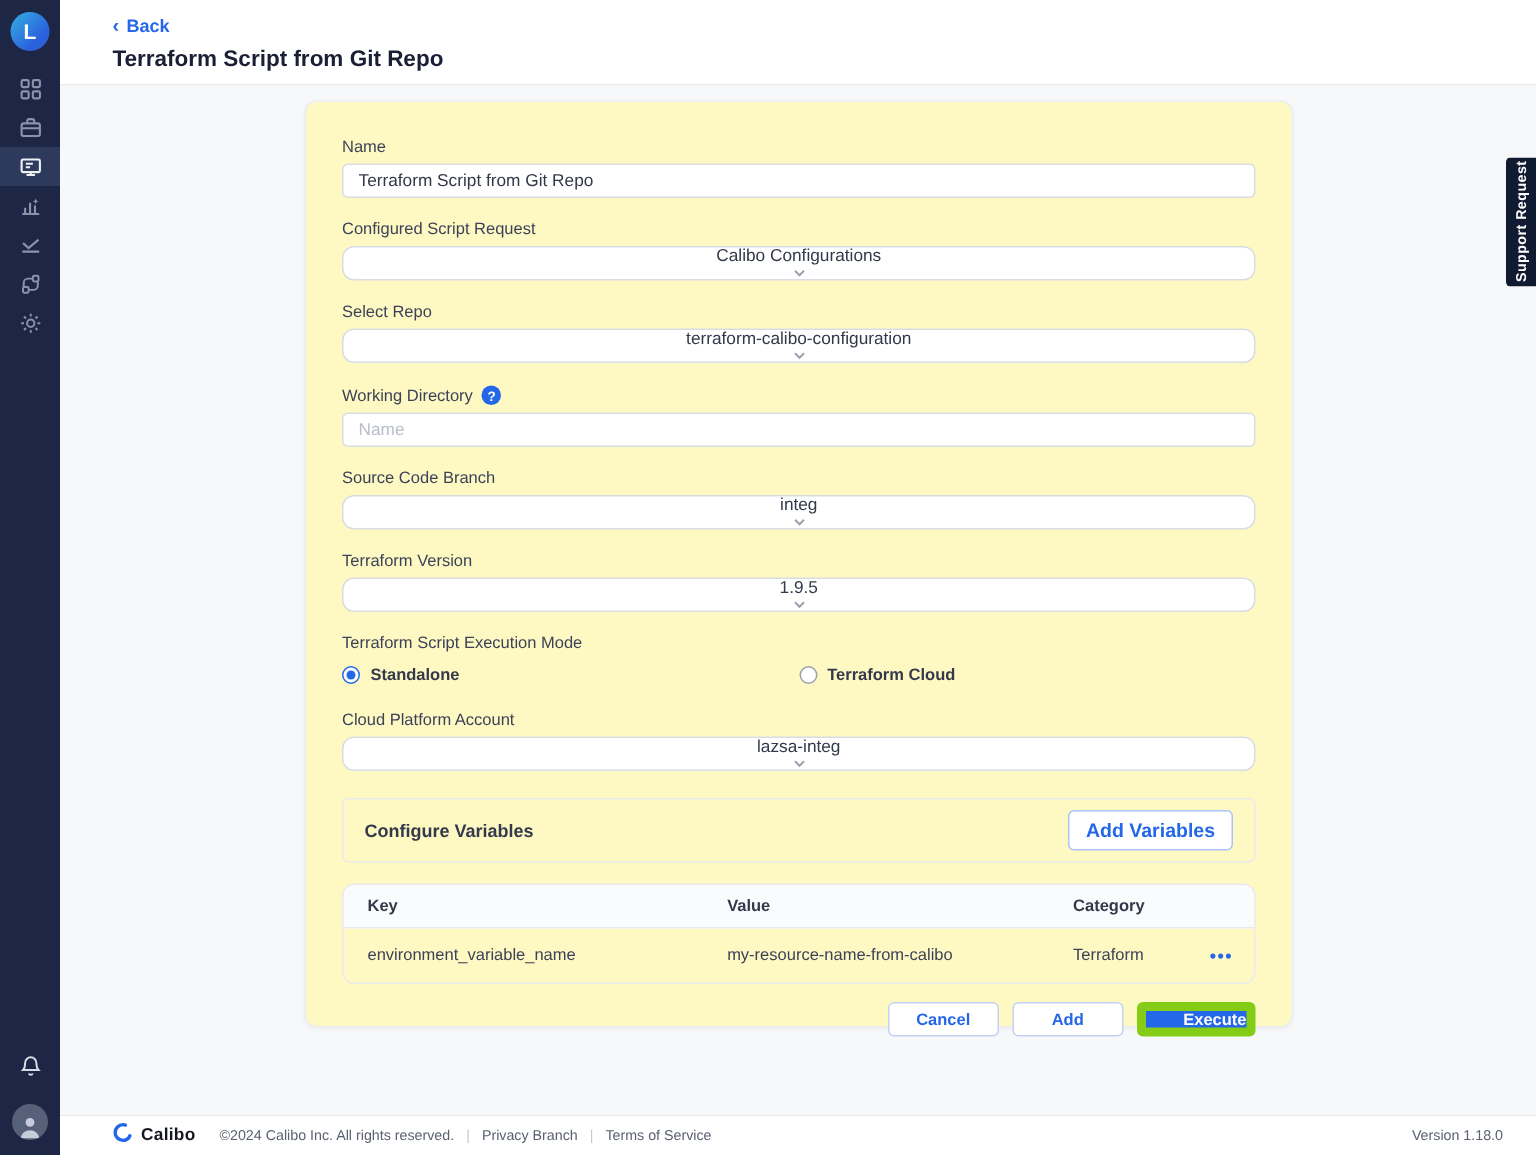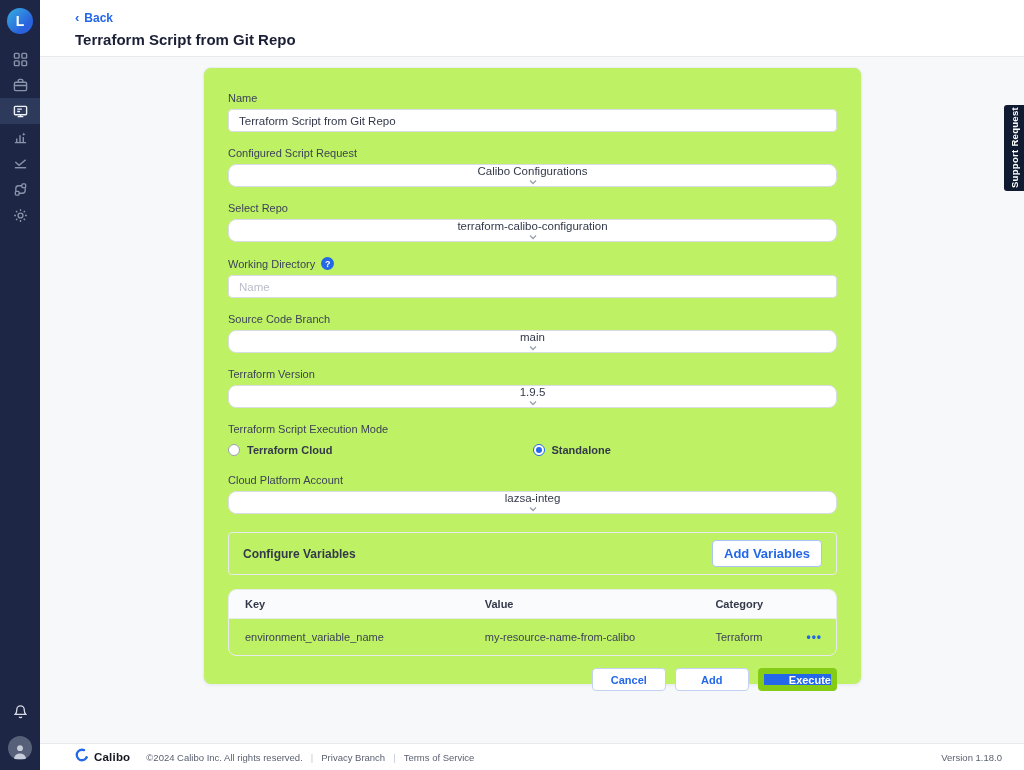--- a/index.html
+++ b/index.html
@@ -20,21 +20,21 @@
   .back-link { display:inline-flex; align-items:center; gap:5px; color:#2467e8; font-size:12px; font-weight:bold; cursor:pointer; }
   .back-chev { font-size:13px; line-height:1; }
   .page-title { font-size:15px; font-weight:bold; color:#1a1f36; margin-top:5px; }
 
   
   .support-tab { position:fixed; right:0; top:105px; width:20px; height:86px; background:#101a31; color:#fff; display:flex; align-items:center; justify-content:center; border-radius:3px 0 0 3px; z-index:30; cursor:pointer; }
   .support-tab span { writing-mode:vertical-rl; transform:rotate(180deg); font-size:9.5px; font-weight:bold; letter-spacing:.3px; }
 
   
   .main { margin-left:40px; height:678px; position:relative; }
-  .card { position:absolute; left:163px; top:10px; width:659px; height:618px; background:#bef264; border:1px solid #ebedf1; border-radius:8px; box-shadow:0 1px 3px rgba(20,30,60,.05); padding:24px; }
+  .card { position:absolute; left:163px; top:10px; width:659px; height:618px; background:#fef9c3; border:1px solid #ebedf1; border-radius:8px; box-shadow:0 1px 3px rgba(20,30,60,.05); padding:24px; }
 
   .fgroup { margin-bottom:15px; }
   .flabel { font-size:11px; color:#3c4257; margin-bottom:5px; display:flex; align-items:center; gap:6px; }
   .help-icon { width:13px; height:13px; border-radius:50%; background:#2467e8; color:#fff; font-size:9px; font-weight:bold; display:inline-flex; align-items:center; justify-content:center; cursor:pointer; }
   .tinput { width:100%; height:23px; border:1px solid #d9dde3; border-radius:4px; padding:0 10px; font-size:11.5px; color:#33394a; font-family:"Liberation Sans", sans-serif; background:#fff; }
   .tinput::placeholder { color:#b8bec9; }
   .select { width:100%; height:23px; border:1px solid #d9dde3; border-radius:8px; padding:0 10px; font-size:11.5px; color:#33394a; background:#fff; display:flex; align-items:center; justify-content:space-between; cursor:pointer;flex-direction:column; }
   .chevron { color:#9aa1ad; display:flex; }
 
   .radio-row { display:flex; margin-top:9px; margin-bottom:18px; }
@@ -205,21 +205,21 @@
       <div class="flabel">
         <span>Working Directory</span>
         <span class="help-icon">?</span>
       </div>
       <input class="tinput" placeholder="Name" style="">
     </div>
 
     <div class="fgroup">
       <div class="flabel">Source Code Branch</div>
       <div class="select">
-        <span>main</span>
+        <span>integ</span>
         <span class="chevron">
             <svg width="10" height="10" viewBox="0 0 10 10" fill="none" stroke="currentColor" stroke-width="1.3">
               <path d="M2 3.5l3 3 3-3"></path>
             </svg>
           </span>
       </div>
     </div>
 
     <div class="fgroup">
       <div class="flabel">Terraform Version</div>
@@ -230,26 +230,26 @@
               <path d="M2 3.5l3 3 3-3"></path>
             </svg>
           </span>
       </div>
     </div>
 
     <div class="fgroup" style="margin-bottom:6px;">
       <div class="flabel">Terraform Script Execution Mode</div>
       <div class="radio-row">
         <div class="radio-opt">
+          <span class="radio-circle checked"></span>
+          <span class="radio-label">Standalone</span>
+        </div>
+        <div class="radio-opt">
           <span class="radio-circle"></span>
           <span class="radio-label">Terraform Cloud</span>
-        </div>
-        <div class="radio-opt">
-          <span class="radio-circle checked"></span>
-          <span class="radio-label">Standalone</span>
         </div>
       </div>
     </div>
 
     <div class="fgroup" style="margin-bottom:0;">
       <div class="flabel">Cloud Platform Account</div>
       <div class="select">
         <span>lazsa-integ</span>
         <span class="chevron">
             <svg width="10" height="10" viewBox="0 0 10 10" fill="none" stroke="currentColor" stroke-width="1.3">

